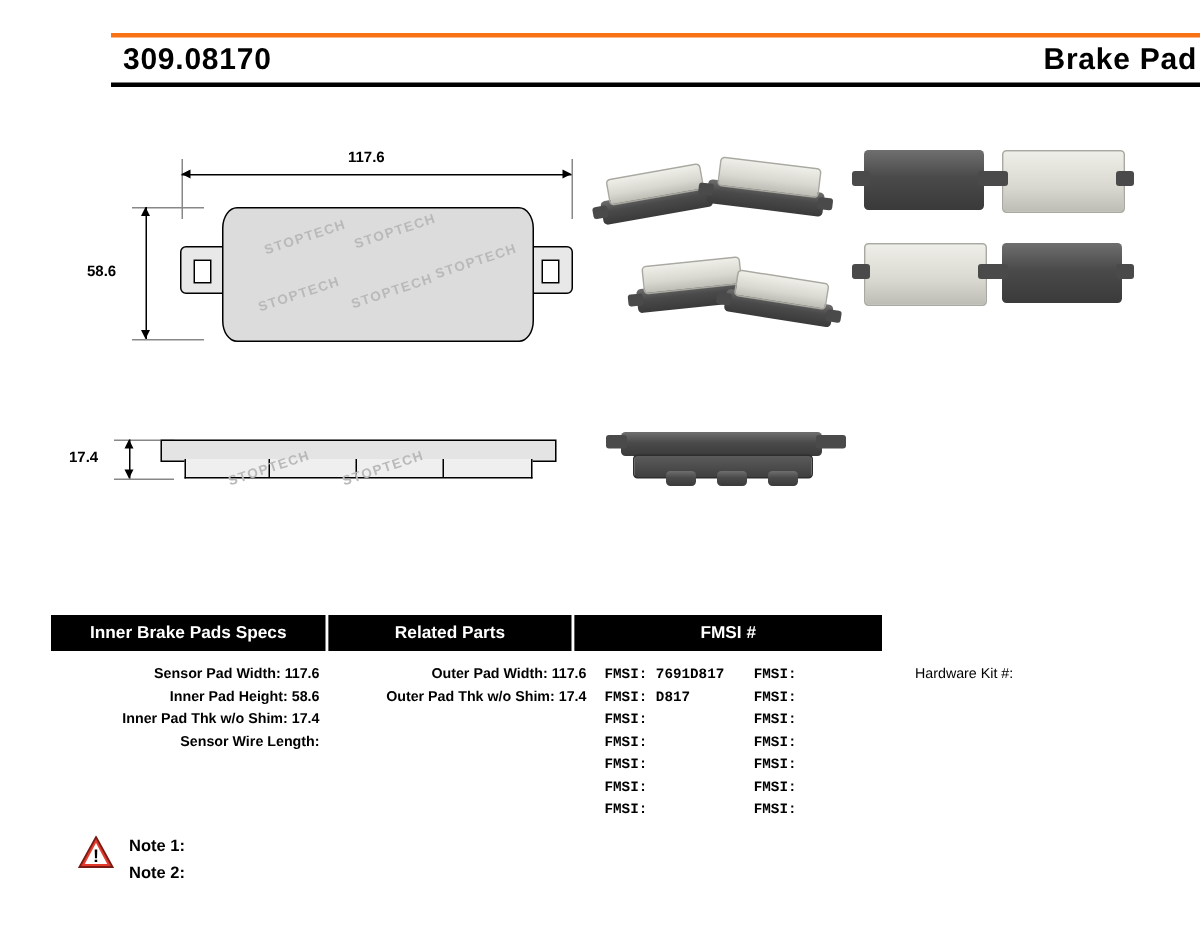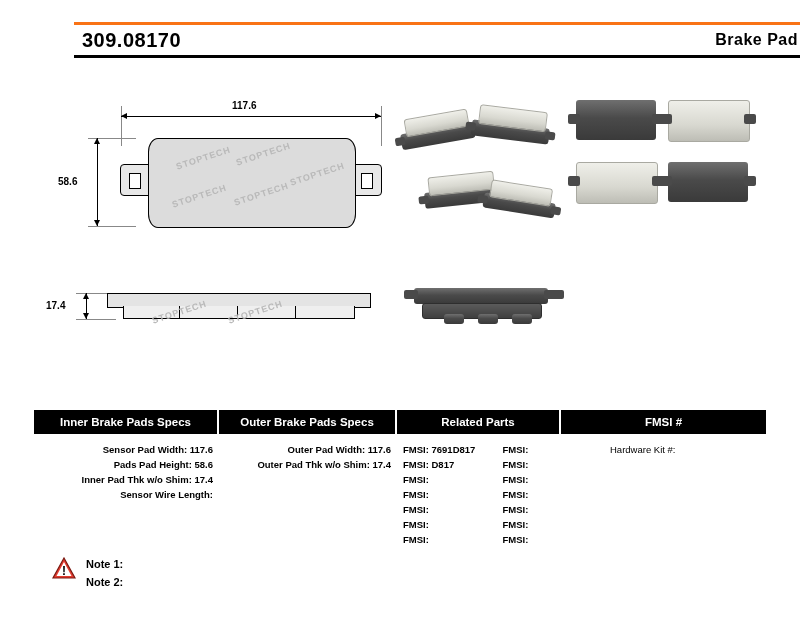--- a/index.html
+++ b/index.html
@@ -31,21 +31,21 @@
     justify-content: space-between;
     padding: 0 8px;
     margin-left: 40px;
   }
   .part-number {
     font-size: 20px;
     font-weight: bold;
     letter-spacing: 0.5px;
   }
   .product-type {
-    font-size: 16px;
+    font-size: 20px;
     font-weight: bold;
     letter-spacing: 0.5px;
   }
 
   
   .drawing {
     position: absolute;
     left: 0;
     top: 60px;
     width: 800px;
@@ -232,21 +232,21 @@
     line-height: 15px;
     font-weight: bold;
     white-space: nowrap;
   }
   .spec-line .val { font-weight: bold; }
 
   .fmsi-grid {
     display: flex;
     padding-left: 6px;
   }
-  .fmsi-col { width: 50%; }
+  .fmsi-col { width: 50%; font-family: Liberation Mono, monospace; }
   .fmsi-line {
     line-height: 15px;
     font-weight: bold;
     white-space: nowrap;
   }
   .rel-line {
     padding-left: 8px;
     line-height: 15px;
     font-weight: normal;
   }
@@ -394,34 +394,33 @@
     <div class="plate" style="left:40px; top:28px; width:20px; height:10px;"></div>
     <div class="plate" style="left:74px; top:28px; width:20px; height:10px;"></div>
     <div class="plate" style="left:108px; top:28px; width:20px; height:10px;"></div>
   </div>
 
 </div>
 
 <div class="specs">
   <div class="specs-head">
     <div class="cell col-inner">Inner Brake Pads Specs</div>
-    <div class="cell col-outer">Outer Brake Pads Specs</div>
     <div class="cell col-rel">Related Parts</div>
     <div class="cell col-fmsi">FMSI #</div>
   </div>
 
   <div class="specs-body">
 
     <div class="col col-inner">
       <div class="spec-line">
         <span>Sensor Pad Width:</span>
         <span class="val"> 117.6</span>
       </div>
       <div class="spec-line">
-        <span>Pads Pad Height:</span>
+        <span>Inner Pad Height:</span>
         <span class="val"> 58.6</span>
       </div>
       <div class="spec-line">
         <span>Inner Pad Thk w/o Shim:</span>
         <span class="val"> 17.4</span>
       </div>
       <div class="spec-line">
         <span>Sensor Wire Length:</span>
         <span class="val"></span>
       </div>

